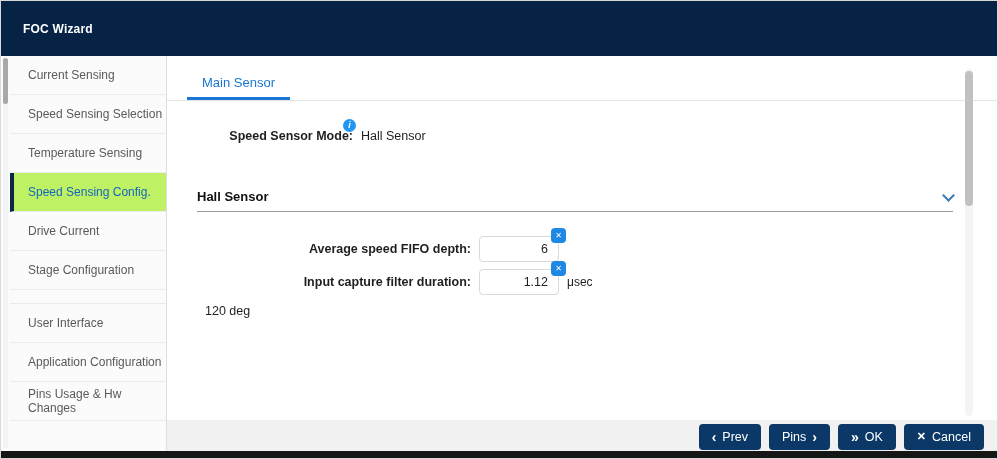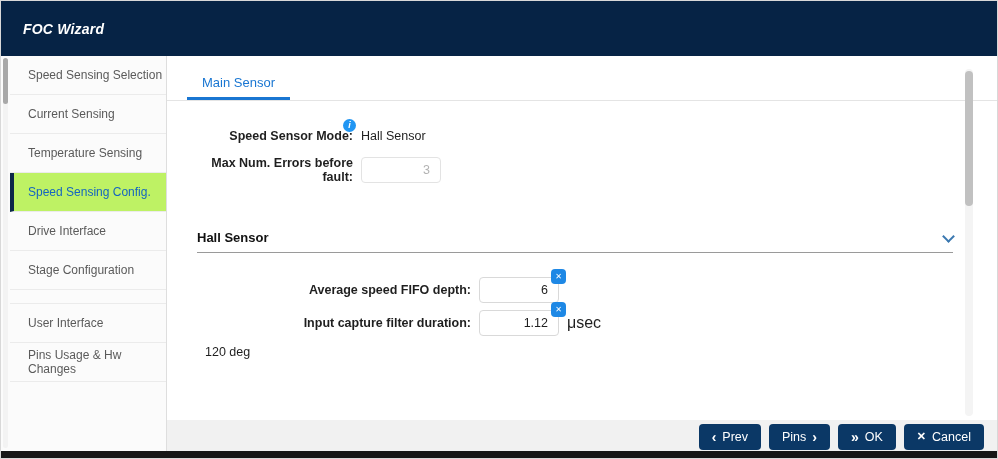--- a/index.html
+++ b/index.html
@@ -1,21 +1,21 @@
 <!DOCTYPE html>
 <html><head>
 <meta charset="utf-8">
 <style>
   * { margin:0; padding:0; box-sizing:border-box; }
   body { font-family:"Liberation Sans", sans-serif; background:#fff; }
   .app { position:relative; width:998px; height:459px; background:#fff; overflow:hidden; border:1px solid #d8d8d8; }
 
   
   .titlebar { height:55px; background:#062345; color:#fff; display:flex; align-items:center; padding-left:22px; }
-  .titlebar .title { font-size:14px; font-weight:bold; letter-spacing:0.2px;font-style:italic; }
+  .titlebar .title { font-size:12px; font-weight:bold; letter-spacing:0.2px; }
 
   
   .bodyrow { display:flex; height:397px; }
 
   
   .sidebar { position:relative; width:166px; background:#fbfbfb; border-right:1px solid #dedede; padding-left:9px; }
   .sidebar-scroll { position:absolute; left:2px; top:2px; width:5px; height:390px; background:#f3f3f3; border-radius:3px; }
   .sidebar-scroll .thumb { width:5px; height:46px; background:#a8a8a8; border-radius:3px; }
   .side-item { height:39px; display:flex; align-items:center; padding-left:18px; font-size:12px; color:#5a5a5a; border-bottom:1px solid #ebebeb; background:#fbfbfb; cursor:pointer; }
   .side-item.active { background:#bef264; color:#1565c0; border-left:4px solid #0c2848; padding-left:14px; }
@@ -33,21 +33,21 @@
   .lbl { font-weight:bold; text-align:right; position:relative; }
   .lbl-a { width:156px; }
   .lbl-b { width:274px; }
   .val { margin-left:8px; }
   .info-badge { position:absolute; top:-10px; right:-3px; width:13px; height:13px; border-radius:50%; background:#2196f3; color:#fff; font-size:9px; font-weight:bold; line-height:13px; text-align:center; font-style:italic; }
 
   .inputwrap { position:relative; margin-left:8px; }
   .inputbox { width:80px; height:26px; border:1px solid #d9d9d9; border-radius:4px; background:#fff; display:flex; align-items:center; justify-content:flex-end; padding-right:10px; font-size:12.5px; color:#1f1f1f; }
   .inputbox.muted { color:#b3b3b3; border-color:#e3e3e3; }
   .clear-badge { position:absolute; top:-8px; right:-7px; width:15px; height:15px; background:#1e88e5; border-radius:4px; color:#fff; font-size:8px; line-height:15px; text-align:center; cursor:pointer; }
-  .unit { margin-left:8px; font-size:16px; color:#1f1f1f; }
+  .unit { margin-left:8px; font-size:12px; color:#1f1f1f; }
 
   .section-head { display:flex; align-items:flex-end; justify-content:space-between; margin:46px 44px 0 30px; padding-bottom:7px; border-bottom:1px solid #9a9a9a; }
   .section-title { font-size:13px; font-weight:bold; color:#111; }
   .chev { width:9px; height:9px; border-right:2px solid #3b78b0; border-bottom:2px solid #3b78b0; transform:rotate(45deg); margin-bottom:4px; cursor:pointer; }
 
   .row-fifo { margin-top:24px; }
   .row-filter { margin-top:7px; }
   .row-disp { margin-top:9px; }
 
   
@@ -70,51 +70,46 @@
   <div class="titlebar">
     <span class="title">FOC Wizard</span>
   </div>
 
   <div class="bodyrow">
 
     <div class="sidebar">
       <div class="sidebar-scroll">
         <div class="thumb"></div>
       </div>
+      <div class="side-item">Current Sensing</div>
       <div class="side-item">Speed Sensing Selection</div>
-      <div class="side-item">Current Sensing</div>
       <div class="side-item">Temperature Sensing</div>
       <div class="side-item active">Speed Sensing Config.</div>
-      <div class="side-item">Drive Interface</div>
+      <div class="side-item">Drive Current</div>
       <div class="side-item">Stage Configuration</div>
       <div class="side-gap"></div>
       <div class="side-item">User Interface</div>
+      <div class="side-item">Application Configuration</div>
       <div class="side-item">Pins Usage &amp; Hw Changes</div>
     </div>
 
     <div class="main">
 
       <div class="tabs">
         <div class="tab active">Main Sensor</div>
       </div>
 
       <div class="row row-mode">
         <span class="lbl lbl-a">
           <span>Speed Sensor Mode:</span>
           <span class="info-badge">i</span>
         </span>
         <span class="val">Hall Sensor</span>
       </div>
 
-      <div class="row row-errors">
-        <span class="lbl lbl-a">Max Num. Errors before fault:</span>
-        <span class="inputwrap">
-          <span class="inputbox muted">3</span>
-        </span>
-      </div>
 
       <div class="section-head">
         <span class="section-title">Hall Sensor</span>
         <span class="chev"></span>
       </div>
 
       <div class="row row-fifo">
         <span class="lbl lbl-b">Average speed FIFO depth:</span>
         <span class="inputwrap">
           <span class="inputbox">6</span>

